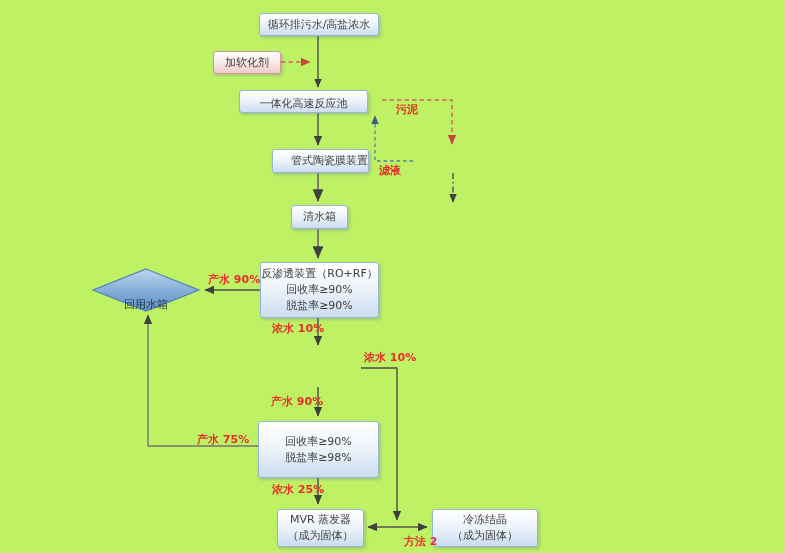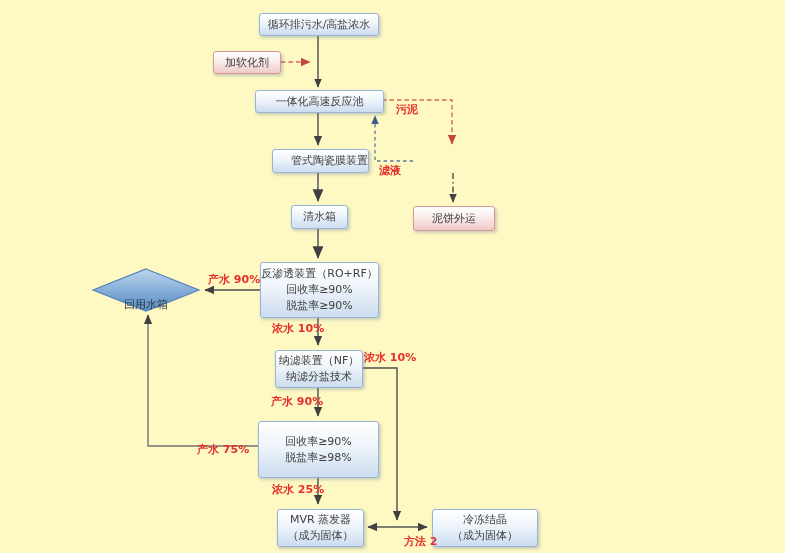--- a/index.html
+++ b/index.html
@@ -1,17 +1,17 @@
 <!DOCTYPE html>
 <html><head>
 <meta charset="utf-8">
 <style>
   html,body{margin:0;padding:0;background:#fff;}
   .stage{
-    position:relative;width:785px;height:553px;background:#fef9c3;overflow:hidden;
+    position:relative;width:785px;height:553px;background:#bef264;overflow:hidden;
     font-family:"DejaVu Sans","Liberation Sans",sans-serif;
   }
   svg.wires{position:absolute;left:0;top:0;z-index:1;}
   .node{
     position:absolute;z-index:2;display:flex;flex-direction:column;
     align-items:center;justify-content:center;text-align:center;
     font-size:11px;line-height:16px;color:#404040;border-radius:3px;
     box-shadow:1.5px 2px 3px rgba(110,130,155,.35);
   }
   .node span{white-space:nowrap;}
@@ -74,51 +74,44 @@
   </svg>
 
   <div class="node blue" style="left:259px;top:13px;width:118px;height:21px;">
     <span>循环排污水/高盐浓水</span>
   </div>
 
   <div class="node pink" style="left:213px;top:51px;width:66px;height:21px;">
     <span>加软化剂</span>
   </div>
 
-  <div class="node blue" style="left:255px;top:90px;width:127px;height:21px;">
+  <div class="node blue" style="left:239px;top:90px;width:127px;height:21px;justify-content:flex-end;">
     <span>一体化高速反应池</span>
   </div>
 
   <div class="node blue" style="left:272px;top:149px;width:95px;height:22px;align-items:flex-end;">
     <span>管式陶瓷膜装置</span>
   </div>
 
 
   <div class="node blue" style="left:291px;top:205px;width:55px;height:22px;">
     <span>清水箱</span>
   </div>
 
-  <div class="node pink" style="left:413px;top:206px;width:80px;height:23px;">
-    <span>泥饼外运</span>
-  </div>
 
   <div class="node blue" style="left:260px;top:262px;width:117px;height:54px;">
     <span>反渗透装置（RO+RF）</span>
     <span>回收率≥90%</span>
     <span>脱盐率≥90%</span>
   </div>
 
   <div class="diamond-label" style="left:100px;top:283px;width:92px;">
     <span>回用水箱</span>
   </div>
 
-  <div class="node blue" style="left:275px;top:350px;width:86px;height:36px;">
-    <span>纳滤装置（NF）</span>
-    <span>纳滤分盐技术</span>
-  </div>
 
   <div class="node blue" style="left:258px;top:421px;width:119px;height:55px;">
     <span>回收率≥90%</span>
     <span>脱盐率≥98%</span>
   </div>
 
   <div class="node blue" style="left:277px;top:509px;width:85px;height:36px;">
     <span>MVR 蒸发器</span>
     <span>（成为固体）</span>
   </div>
@@ -127,18 +120,18 @@
     <span>冷冻结晶</span>
     <span>（成为固体）</span>
   </div>
 
   <div class="rlabel" style="left:396px;top:104px;">污泥</div>
   <div class="rlabel" style="left:379px;top:165px;">滤液</div>
   <div class="rlabel" style="left:208px;top:274px;">产水 90%</div>
   <div class="rlabel" style="left:272px;top:323px;">浓水 10%</div>
   <div class="rlabel" style="left:364px;top:352px;">浓水 10%</div>
   <div class="rlabel" style="left:271px;top:396px;">产水 90%</div>
-  <div class="rlabel" style="left:197px;top:444px;">产水 75%</div>
+  <div class="rlabel" style="left:197px;top:434px;">产水 75%</div>
   <div class="rlabel" style="left:272px;top:484px;">浓水 25%</div>
   <div class="rlabel" style="left:345px;top:560px;margin-top:48px;">方法 1</div>
   <div class="rlabel" style="left:404px;top:530px;margin-top:6px;">方法 2</div>
 
 </div>
 
 </body></html>

